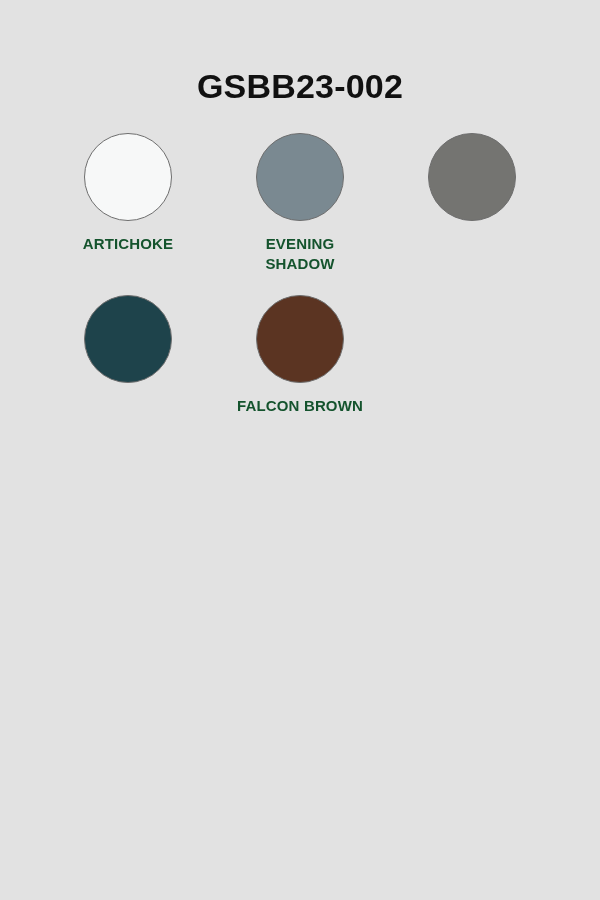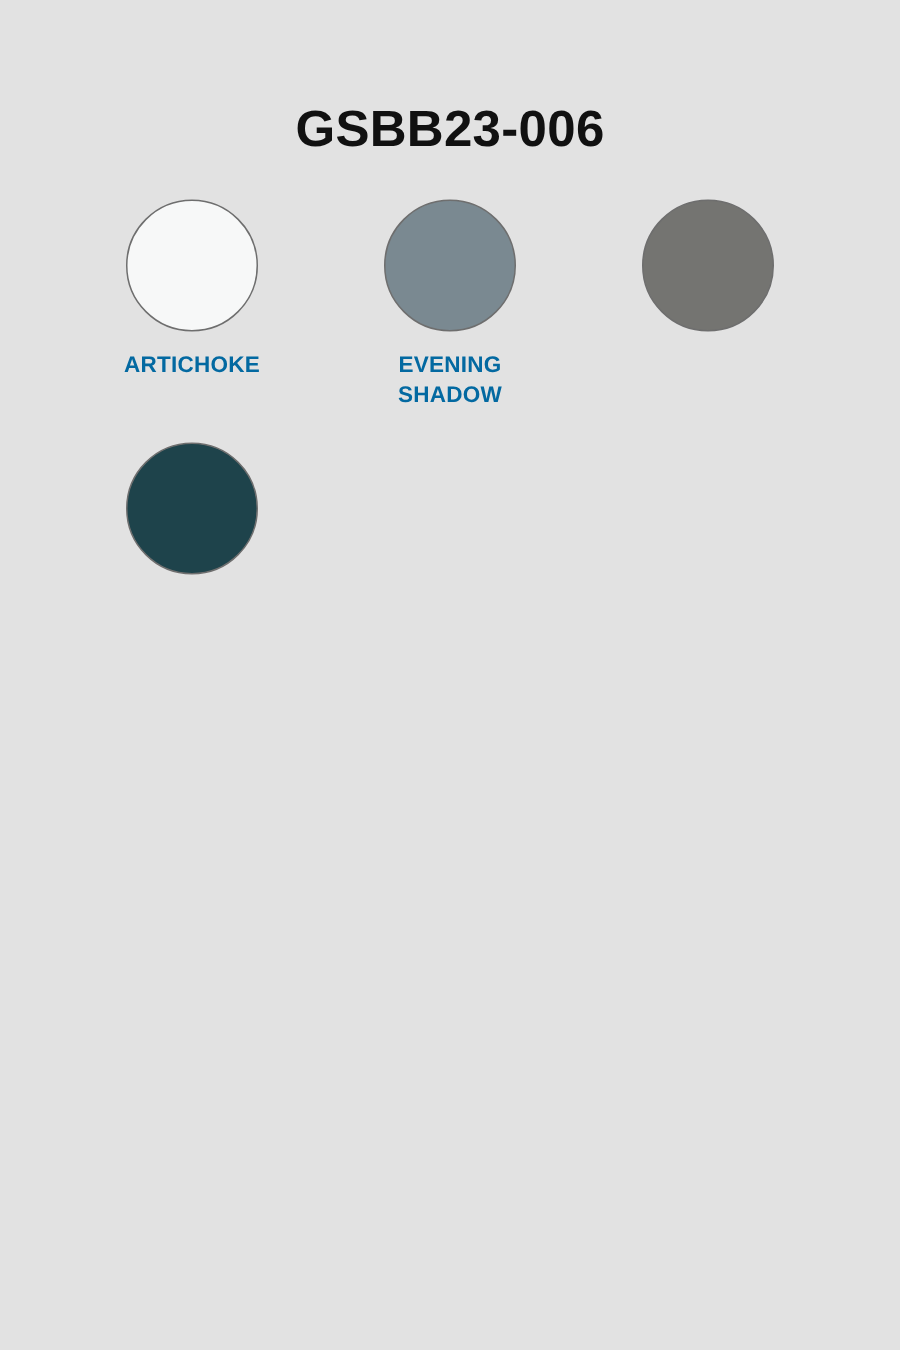--- a/index.html
+++ b/index.html
@@ -61,31 +61,31 @@
   }
 
   .swatch-label {
     margin-top: 13px;
     width: 132px;
     text-align: center;
     font-size: 15px;
     font-weight: bold;
     letter-spacing: 0.15px;
     line-height: 1.28;
-    color: #0369a1;
+    color: #14532d;
     text-transform: uppercase;
     word-wrap: break-word;
   }
 </style>
 </head>
 <body style="background: rgb(226, 226, 226);">
 
 <div class="page">
 
-  <h1 class="palette-title">GSBB23-006</h1>
+  <h1 class="palette-title">GSBB23-002</h1>
 
   <div class="swatch-grid">
 
     <div class="swatch-cell">
       <div class="swatch-circle" style="background-color: rgb(247, 248, 248);"></div>
       <div class="swatch-label">ARTICHOKE</div>
     </div>
 
     <div class="swatch-cell">
       <div class="swatch-circle" style="background-color: rgb(122, 137, 145);"></div>
@@ -94,15 +94,19 @@
 
     <div class="swatch-cell">
       <div class="swatch-circle" style="background-color: rgb(116, 116, 113);"></div>
     </div>
 
     <div class="swatch-cell">
       <div class="swatch-circle" style="background-color: rgb(30, 67, 75);"></div>
     </div>
 
 
+    <div class="swatch-cell">
+      <div class="swatch-circle" style="background-color: rgb(91, 52, 34);"></div>
+      <div class="swatch-label">FALCON BROWN</div>
+    </div>
 
   </div>
 </div>
 
 </body></html>

